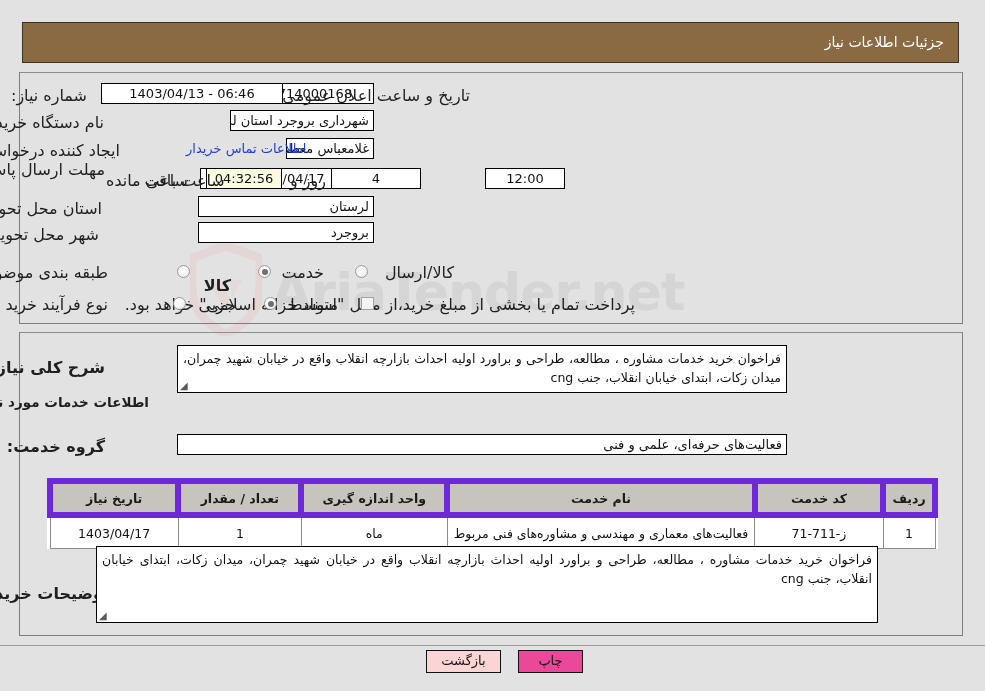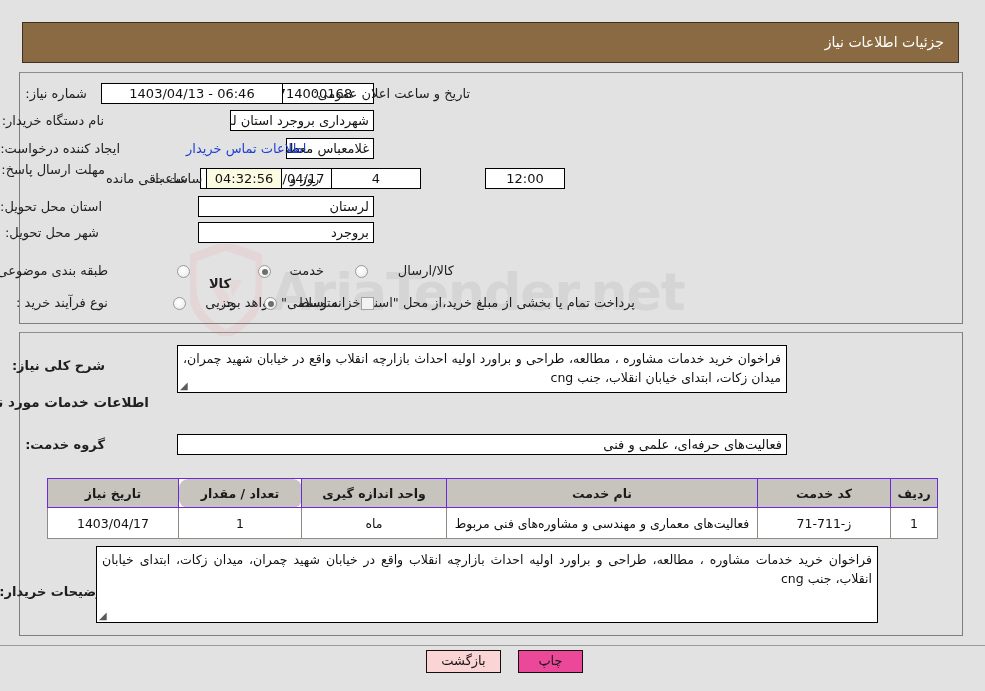--- a/index.html
+++ b/index.html
@@ -85,21 +85,21 @@
     border-top-color: #8d8d8d;
     background: transparent;
     z-index: 2;
   }
   .panel-top   { right: 22px; top: 72px;  width: 944px; height: 252px; }
   .panel-mid   { right: 22px; top: 332px; width: 944px; height: 304px; }
 
   
   .lbl {
     position: absolute;
-    font-size: 13px;
+    font-size: 16px;
     color: #1f1f1f;
     white-space: nowrap;
     z-index: 4;
   }
   .lbl-b { font-weight: bold; }
   .box {
     position: absolute;
     box-sizing: border-box;
     background: #ffffff;
     border: 1px solid #000000;
@@ -185,21 +185,21 @@
   
   table.grid {
     position: absolute;
     border-collapse: collapse;
     z-index: 4;
     background: #ffffff;
     font-size: 12.5px;
   }
   table.grid th {
     background: #c7c3bd;
-    border: 1px solid #6d28d9;
+    border: 6px solid #6d28d9;
     font-weight: bold;
     color: #1a1a1a;
     height: 24px;
     padding: 2px 6px;
     white-space: nowrap;
   }
   table.grid td {
     background: #ffffff;
     border: 1px solid #8f8a84;
     height: 26px;

